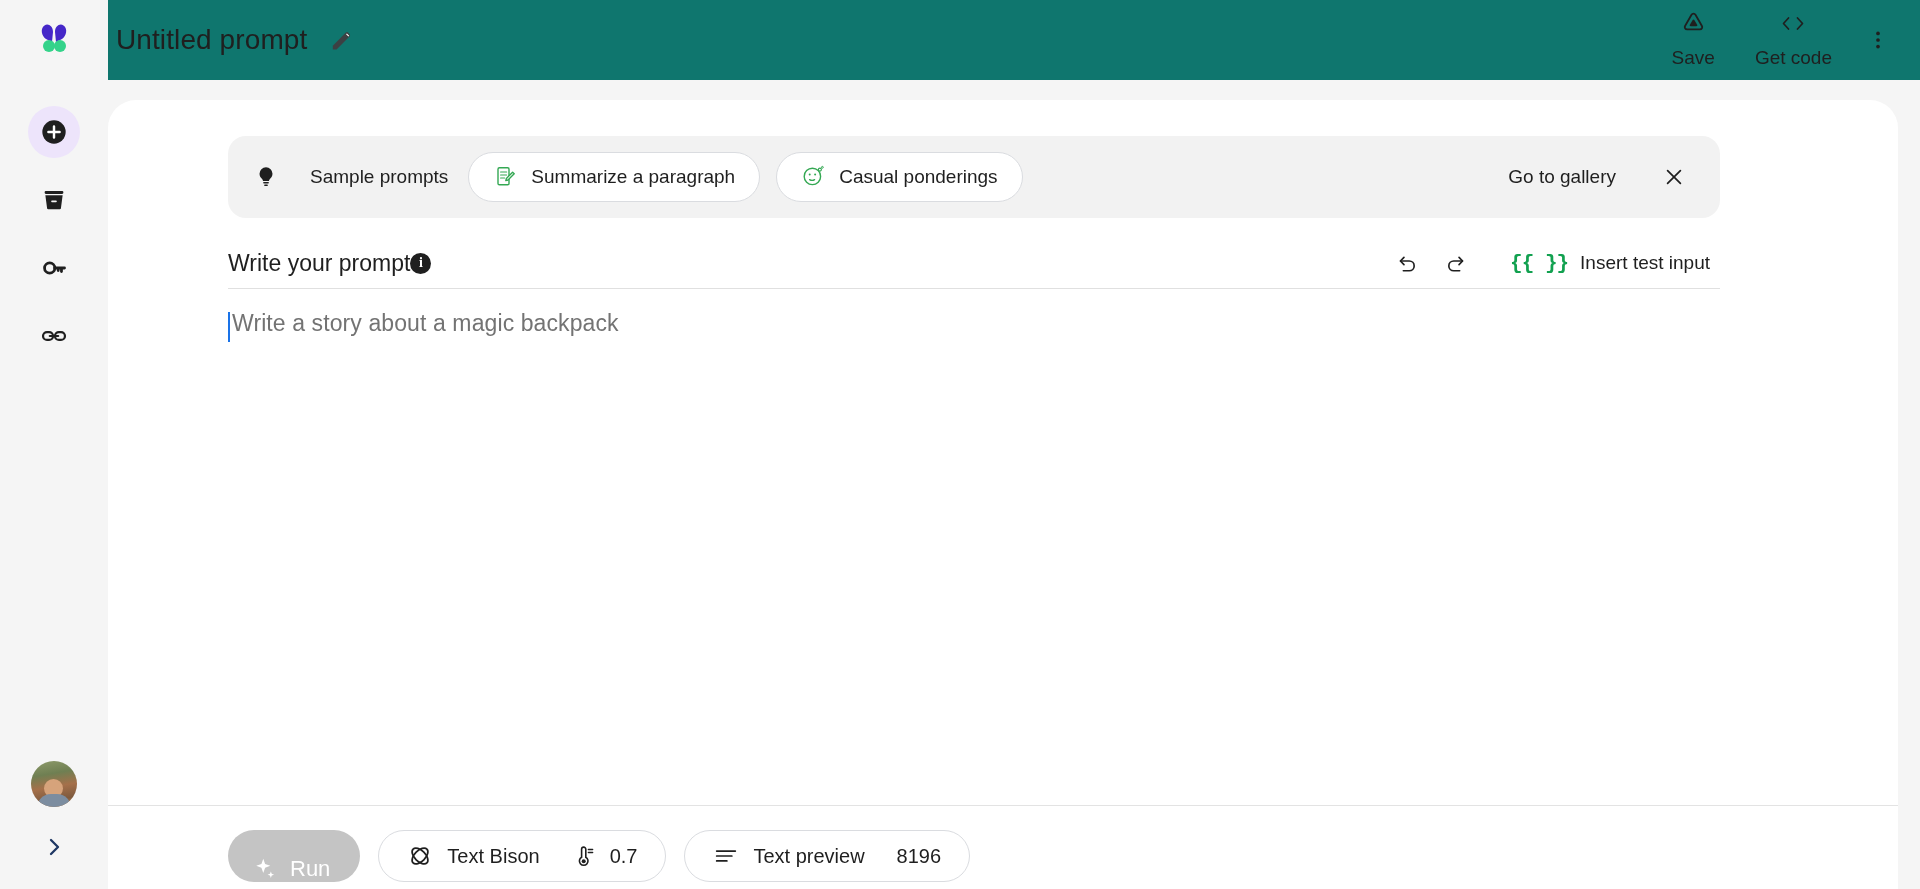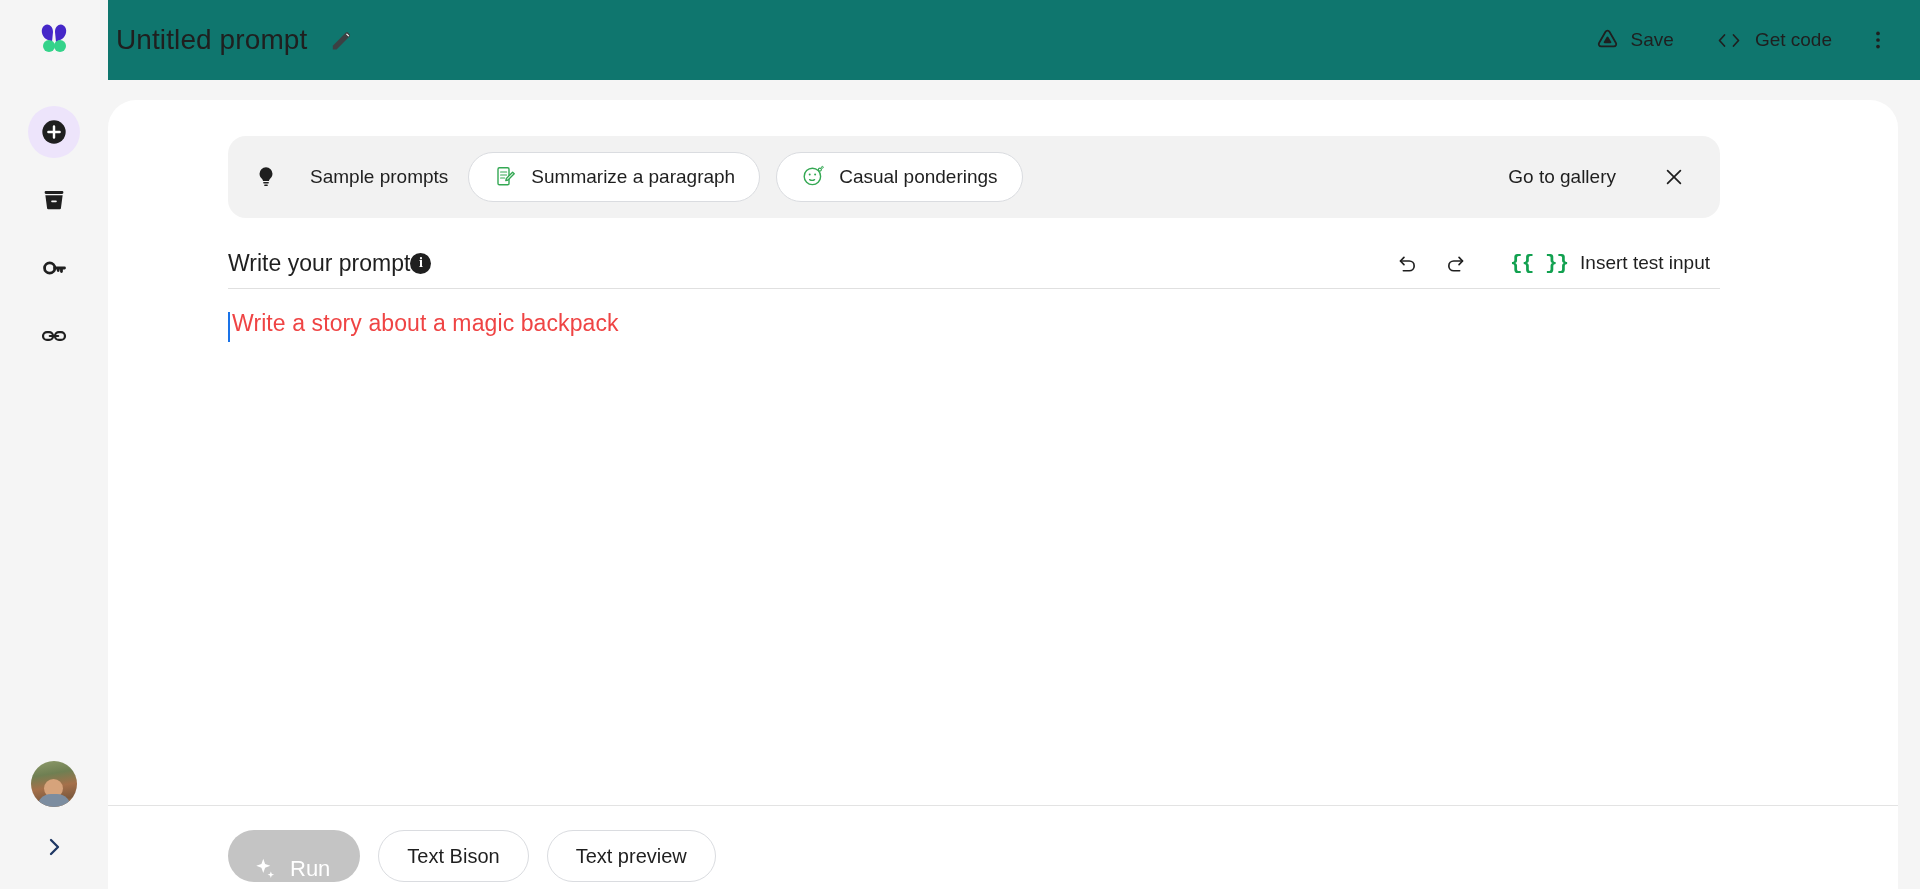--- a/index.html
+++ b/index.html
@@ -50,20 +50,21 @@
   }
   .title-wrap { display:flex; align-items:center; gap: 22px; margin-left: 8px; }
   .doc-title { font-size: 28px; color: #1F1F1F; font-weight: 400; letter-spacing: .1px; }
   .edit-icon { cursor:pointer; display:flex; align-items:center; }
   .header-right { margin-left: auto; display:flex; align-items:center; gap: 8px; padding-right: 20px; }
   .hdr-btn {
     display:flex; align-items:center; gap: 11px;
     padding: 9px 16px; border-radius: 20px; cursor:pointer;
     font-size: 19px; color: #1F1F1F; background: transparent; border: none;
     font-family: "Liberation Sans", sans-serif;
+    flex-direction: column;
   }
   .kebab { width: 44px; height: 44px; display:flex; align-items:center; justify-content:center; cursor:pointer; border-radius:50%; }
 
   
   .panel {
     position: absolute; left: 108px; top: 100px;
     width: 1790px; height: 789px;
     background: #FFFFFF;
     border-radius: 28px 28px 0 0;
   }
@@ -114,42 +115,41 @@
   
   .editor {
     position: absolute; left: 120px; top: 202px; width: 1492px; height: 510px;
     cursor: text;
   }
   .caret {
     position:absolute; left: 0; top: 10px; width: 2px; height: 30px; background:#1A73E8;
   }
   .placeholder {
     position:absolute; left: 4px; top: 8px;
-    font-size: 23px; color:#ef4444; letter-spacing: .1px;
+    font-size: 23px; color:#737373; letter-spacing: .1px;
   }
 
   
   .bottom-divider { position:absolute; left: 0; top: 705px; width: 1790px; height:1px; background:#E3E3E3; }
   .bottom-bar {
     position:absolute; left: 120px; top: 728px; width: 1640px; height: 56px;
     display:flex; align-items:center; gap: 18px;
   }
   .run-btn {
     display:flex; align-items:flex-end; gap: 12px;
     height: 52px; padding: 0 30px 0 24px;
     background: #C4C4C4; color:#FFFFFF; border:none; border-radius: 26px;
     font-size: 22px; cursor: default; font-family:"Liberation Sans", sans-serif;
   }
   .pill {
     display:flex; align-items:center; gap: 14px;
     height: 52px; padding: 0 28px;
     background:#FFFFFF; border:1px solid #DADCE0; border-radius: 26px;
     font-size: 20px; color:#1F1F1F; cursor:pointer; white-space:nowrap;
     font-family:"Liberation Sans", sans-serif;
-    flex-direction:column;
   }
   .pill .sep { display:inline-block; width: 4px; }
   .pill .val { color:#1F1F1F;text-align:right; }
 </style>
 </head>
 <body>
 
 <div class="app">
 
   <div class="rail">

